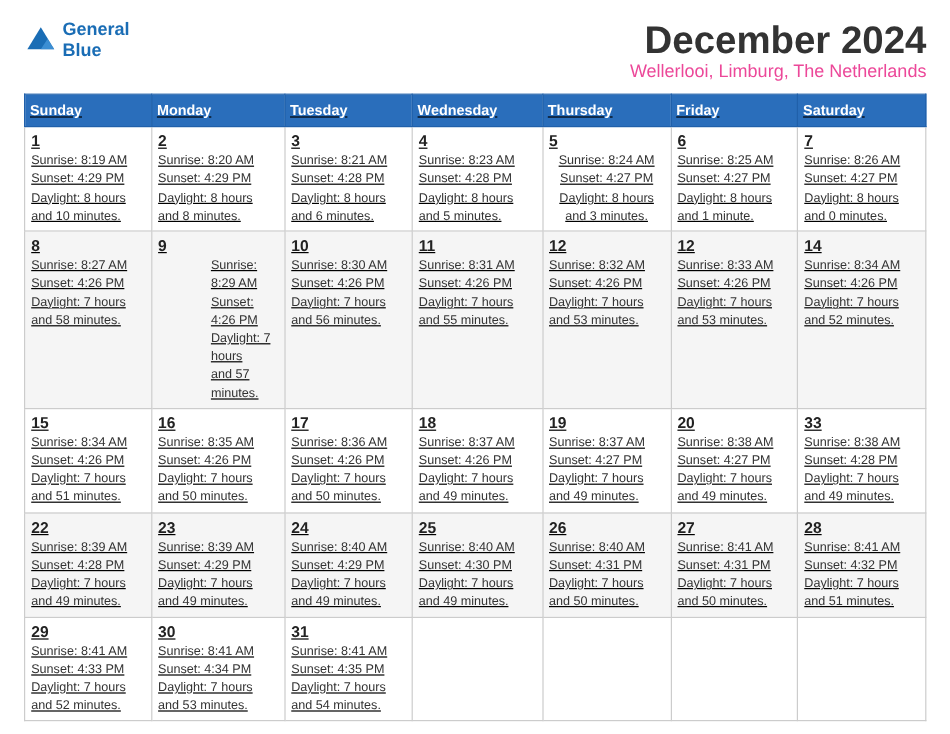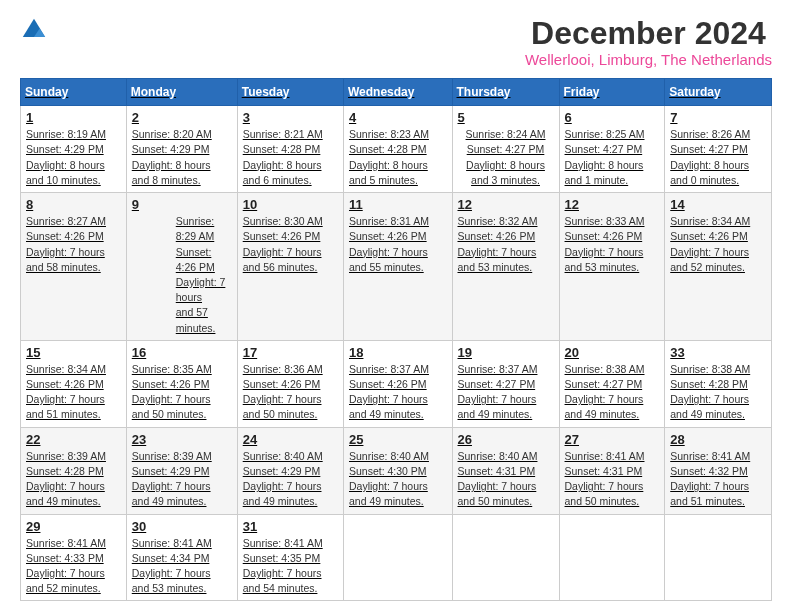--- a/index.html
+++ b/index.html
@@ -28,21 +28,21 @@
       line-height: 1.2;
     }
     .logo-text span {
       color: #1a6db5;
     }
     .logo-icon {
       width: 28px;
       height: 28px;
     }
     .title-area {
-      text-align: center;
+      text-align: right;
     }
     .main-title {
       font-size: 32px;
       font-weight: bold;
       color: #333;
       line-height: 1.1;
     }
     .subtitle {
       font-size: 15px;
       color: #ec4899;
@@ -91,20 +91,24 @@
   </style>
 </head>
 <body>
 
 <div class="header-area">
   <div class="logo">
     <svg class="logo-icon" viewBox="0 0 40 40">
       <polygon points="20,4 36,30 4,30" fill="#1a6db5"></polygon>
       <polygon points="28,18 36,30 20,30" fill="#4a9de0" opacity="0.7"></polygon>
     </svg>
+    <div class="logo-text">
+      <div><span>General</span></div>
+      <div><span>Blue</span></div>
+    </div>
   </div>
   <div class="title-area">
     <div class="main-title">December 2024</div>
     <div class="subtitle">Wellerlooi, Limburg, The Netherlands</div>
   </div>
 </div>
 
 <table class="calendar-table">
   <thead>
     <tr>

